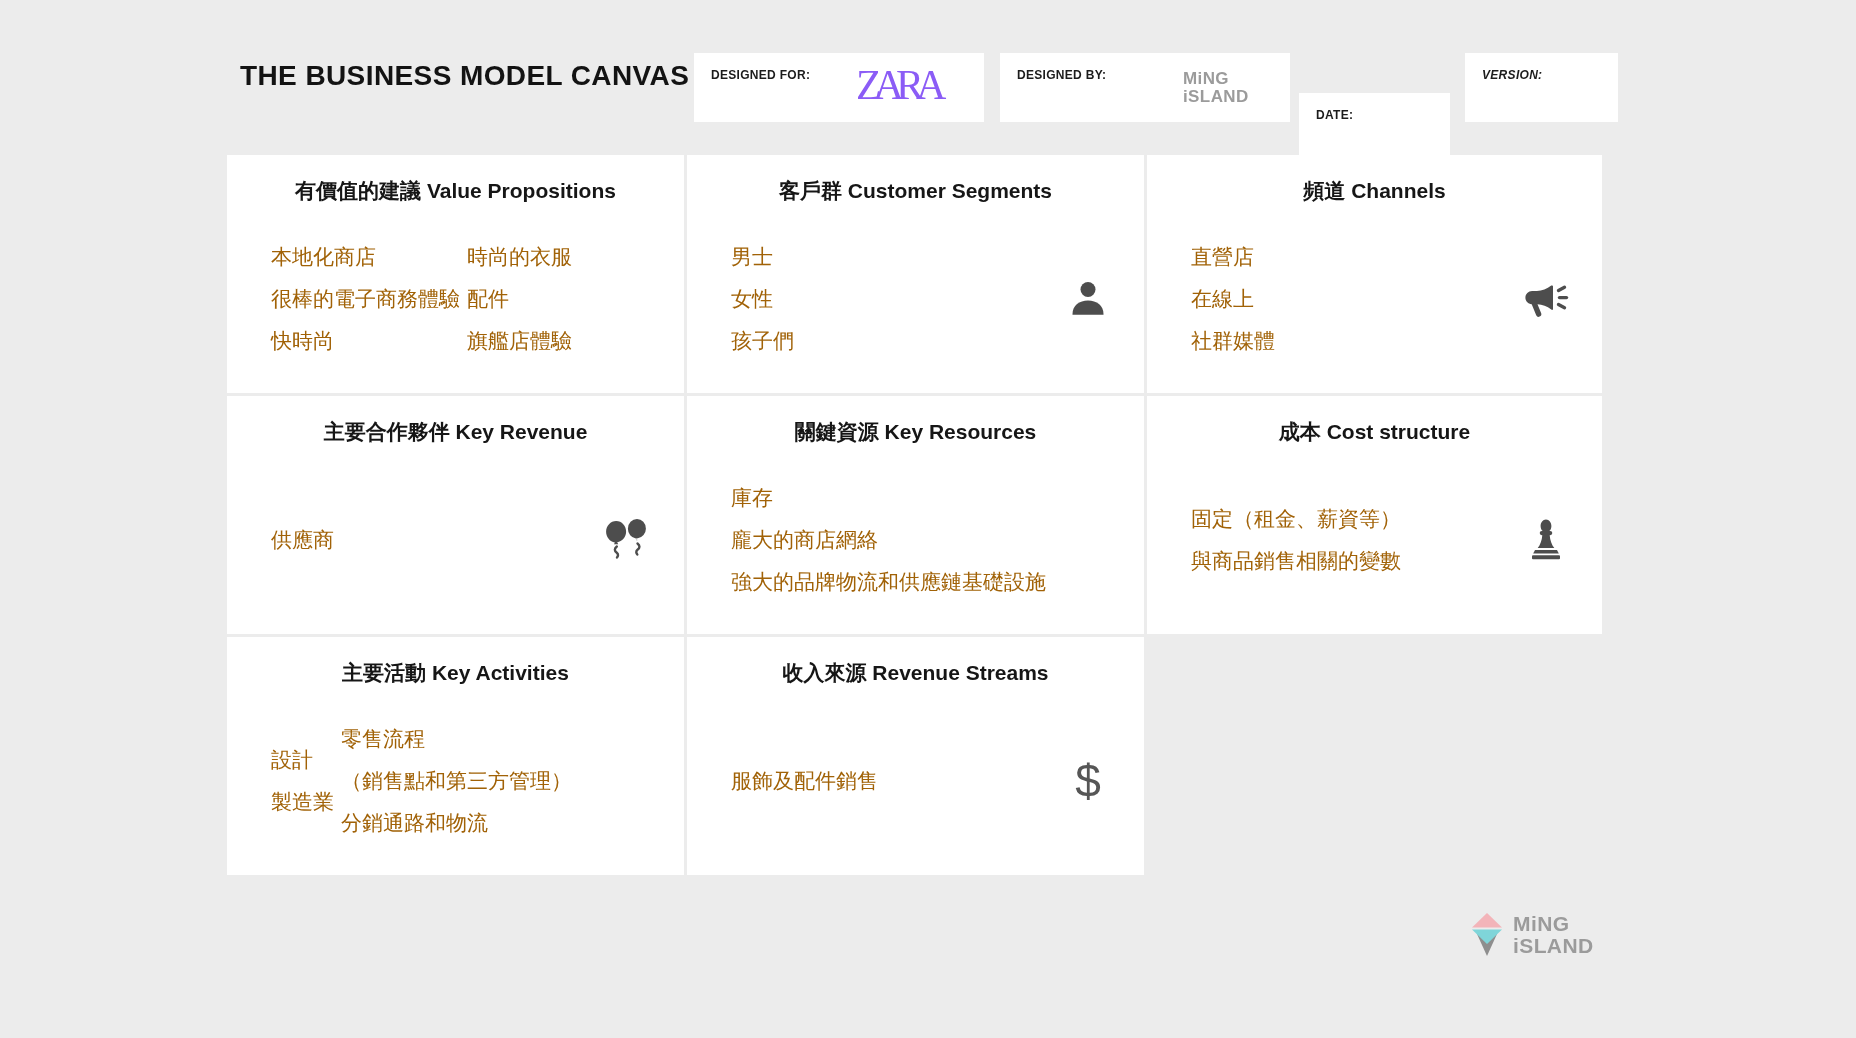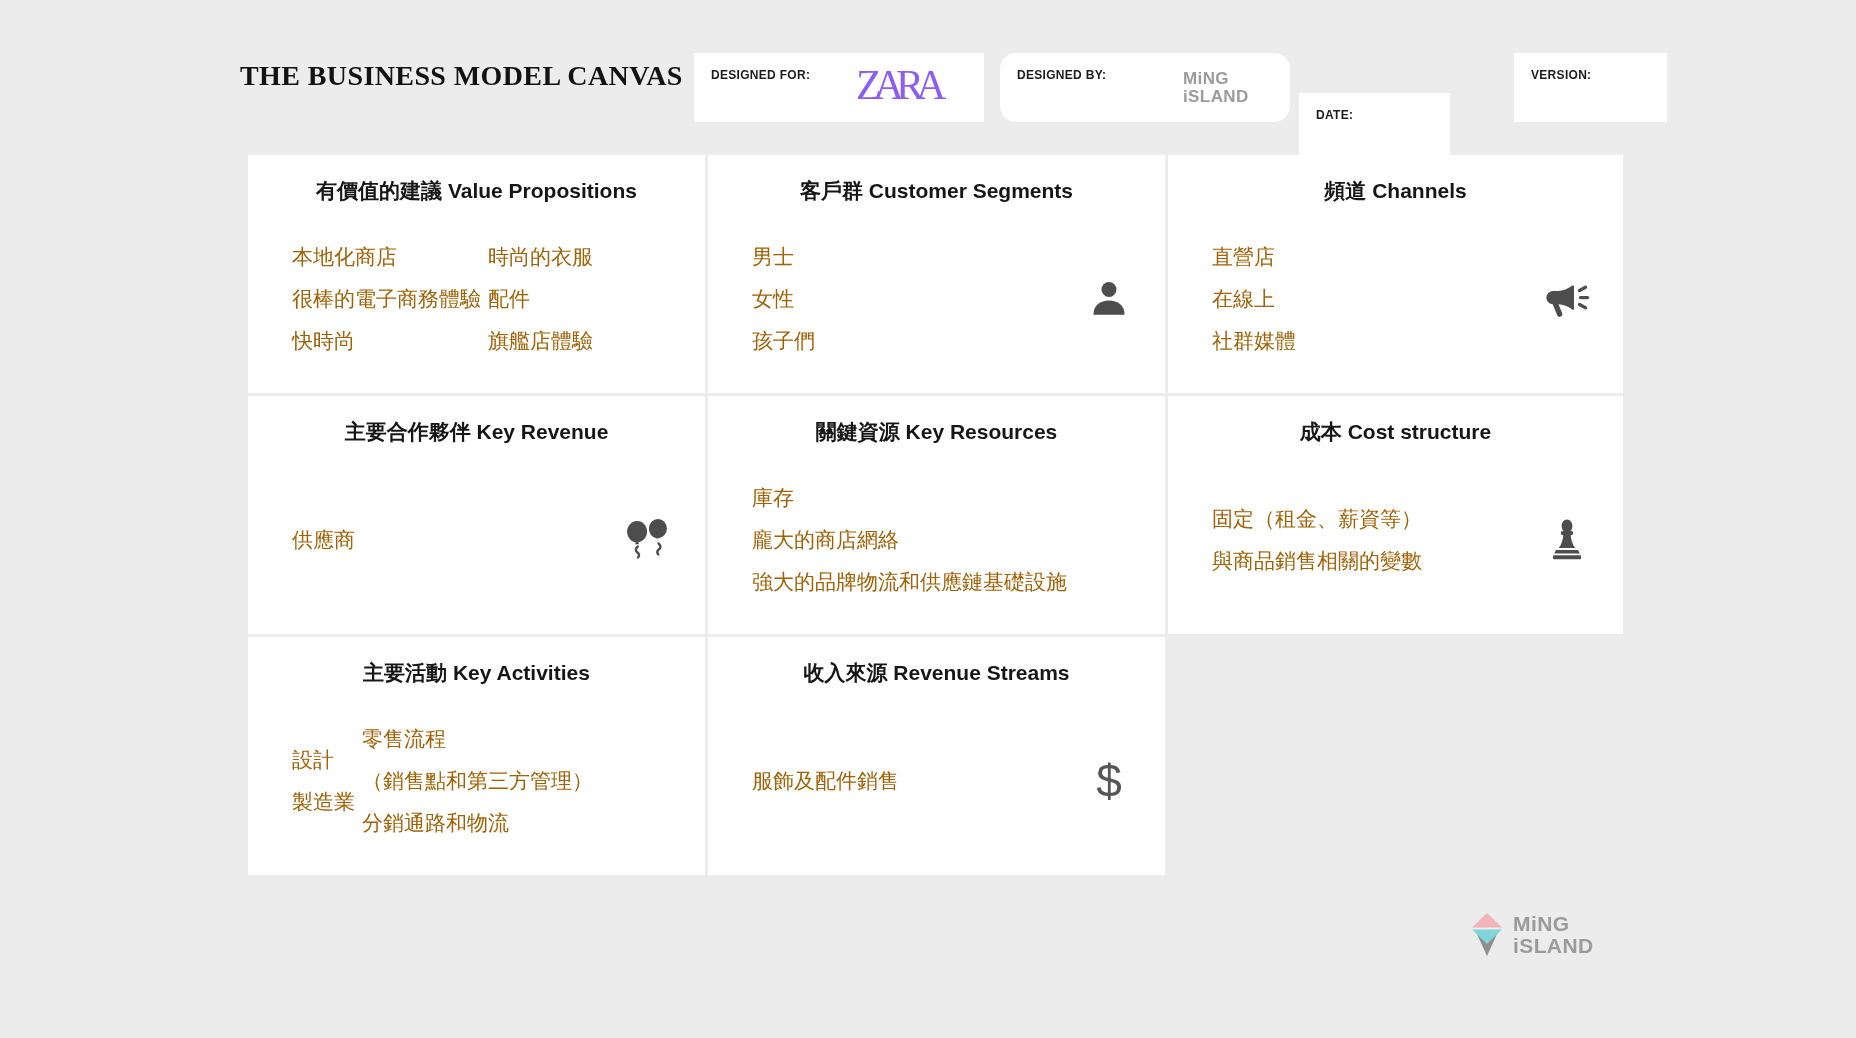--- a/index.html
+++ b/index.html
@@ -1,36 +1,36 @@
 <!DOCTYPE html>
 <html><head>
 <meta charset="utf-8">
 <style>
   html,body{margin:0;padding:0;}
   body{background:#ececec;font-family:"Liberation Sans","DejaVu Sans",sans-serif;}
   .page{position:relative;width:1856px;height:1038px;background:#ececec;overflow:hidden;}
 
   .main-title{position:absolute;left:240px;top:60px;font-size:28px;font-weight:700;
-    color:#131313;letter-spacing:.4px;white-space:nowrap;font-family:Liberation Serif, serif;}
+    color:#131313;letter-spacing:.4px;white-space:nowrap;}
 
   .hbox{position:absolute;top:53px;height:69px;background:#ffffff;}
   .hbox .label{position:absolute;left:17px;top:15px;font-size:12px;font-weight:700;
     color:#1c1c1c;letter-spacing:.3px;}
   #designed-for{left:694px;width:290px;}
-  #designed-by{left:1000px;width:290px;border-radius:16px;}
+  #designed-by{left:1000px;width:290px;}
   #date-box{left:1299px;width:151px;margin-top:40px;}
-  #version-box{left:1514px;width:153px;}
+  #version-box{left:1465px;width:153px;font-style:italic;}
 
   .zara-logo{position:absolute;left:162px;top:8px;
     font-family:"Liberation Serif","DejaVu Serif",serif;
     font-size:42px;font-weight:500;color:#8b5cf6;letter-spacing:-8px;}
   .ming-logo-text{position:absolute;left:183px;top:17px;font-size:17px;font-weight:700;
     color:#9b9b9b;line-height:18px;letter-spacing:.4px;}
 
-  .grid{position:absolute;left:248px;top:155px;width:1375px;height:614px;
+  .grid{position:absolute;left:227px;top:155px;width:1375px;height:614px;
     display:grid;grid-template-columns:457px 457px 455px;grid-template-rows:238px 238px 238px;gap:3px;}
   .cell{background:#ffffff;display:flex;flex-direction:column;overflow:hidden;}
   .cell-title{padding-top:22px;text-align:center;font-size:21px;font-weight:700;color:#161616;white-space:nowrap;}
   .cell-body{flex:1;display:flex;align-items:center;}
   .cell-lists{flex:1;display:flex;align-items:center;padding-left:44px;min-width:0;}
   ul.col{list-style:none;margin:0;padding:0;}
   .item{font-size:21px;line-height:42px;color:#a16207;white-space:nowrap;}
   .icon-box{width:112px;flex:none;display:flex;align-items:center;justify-content:center;}
   .cell-value-propositions .col:first-child{width:255px;}
   .cell-key-activities .col:first-child{width:125px;}

